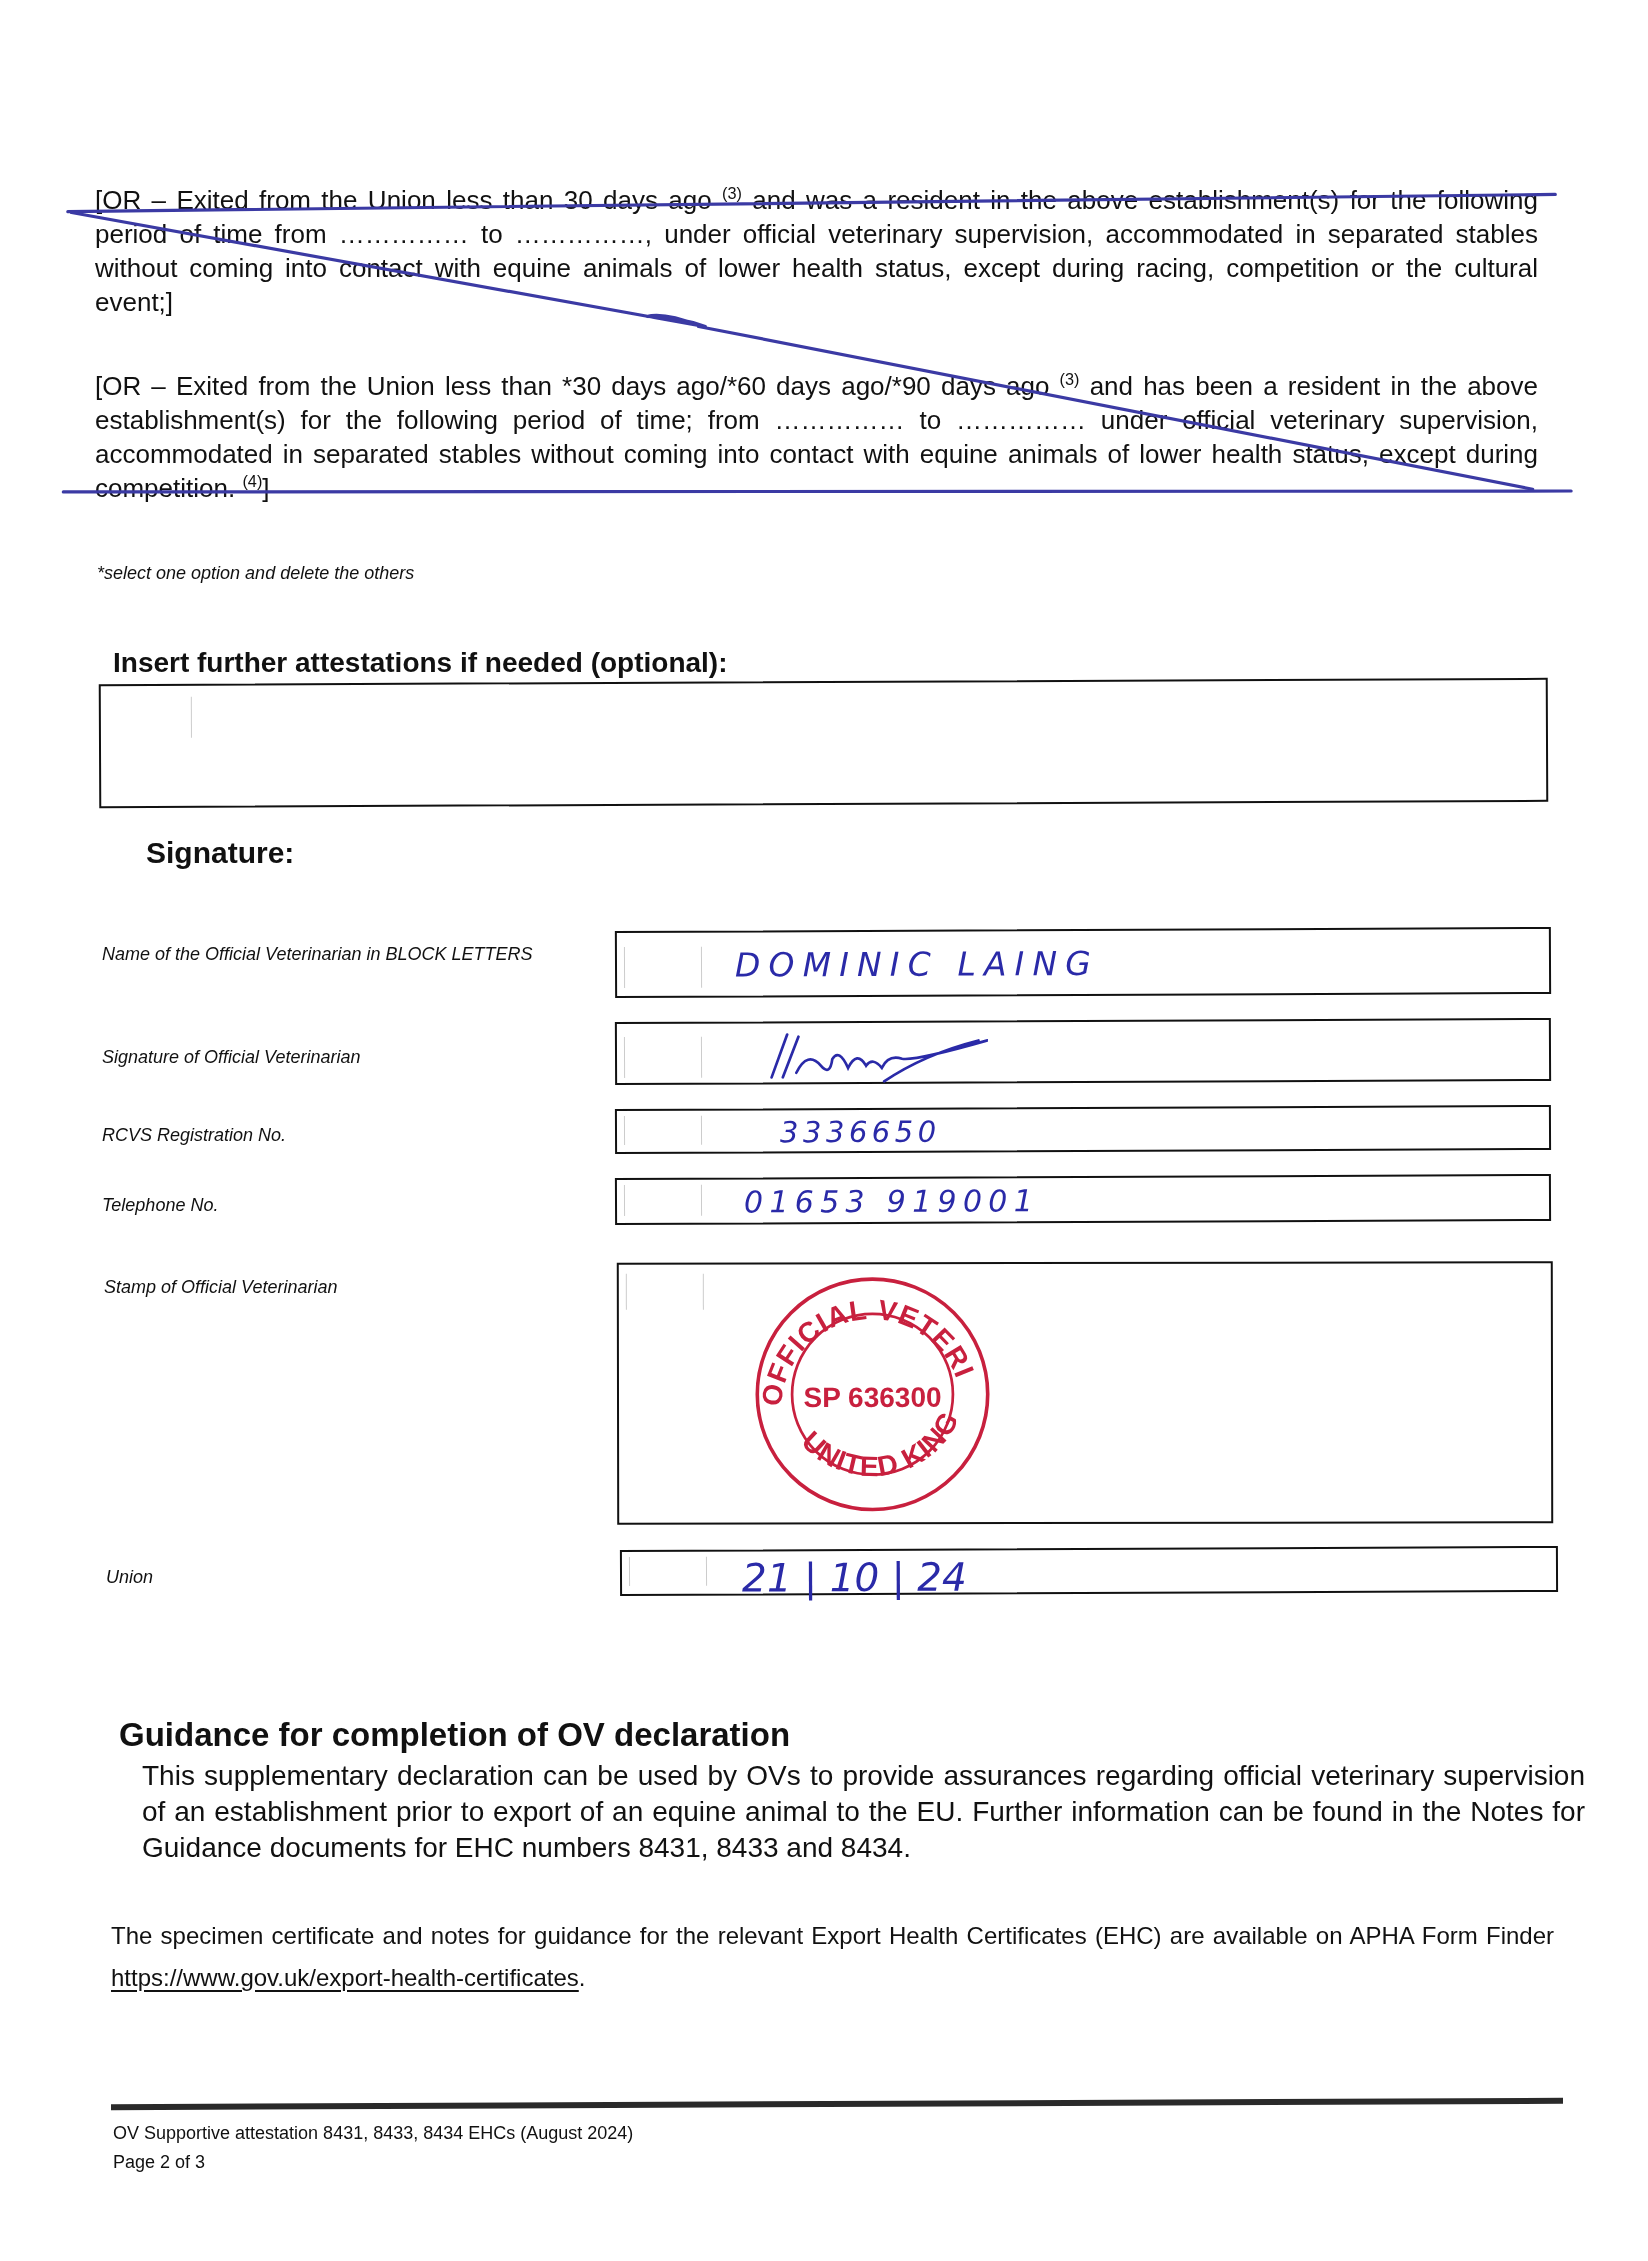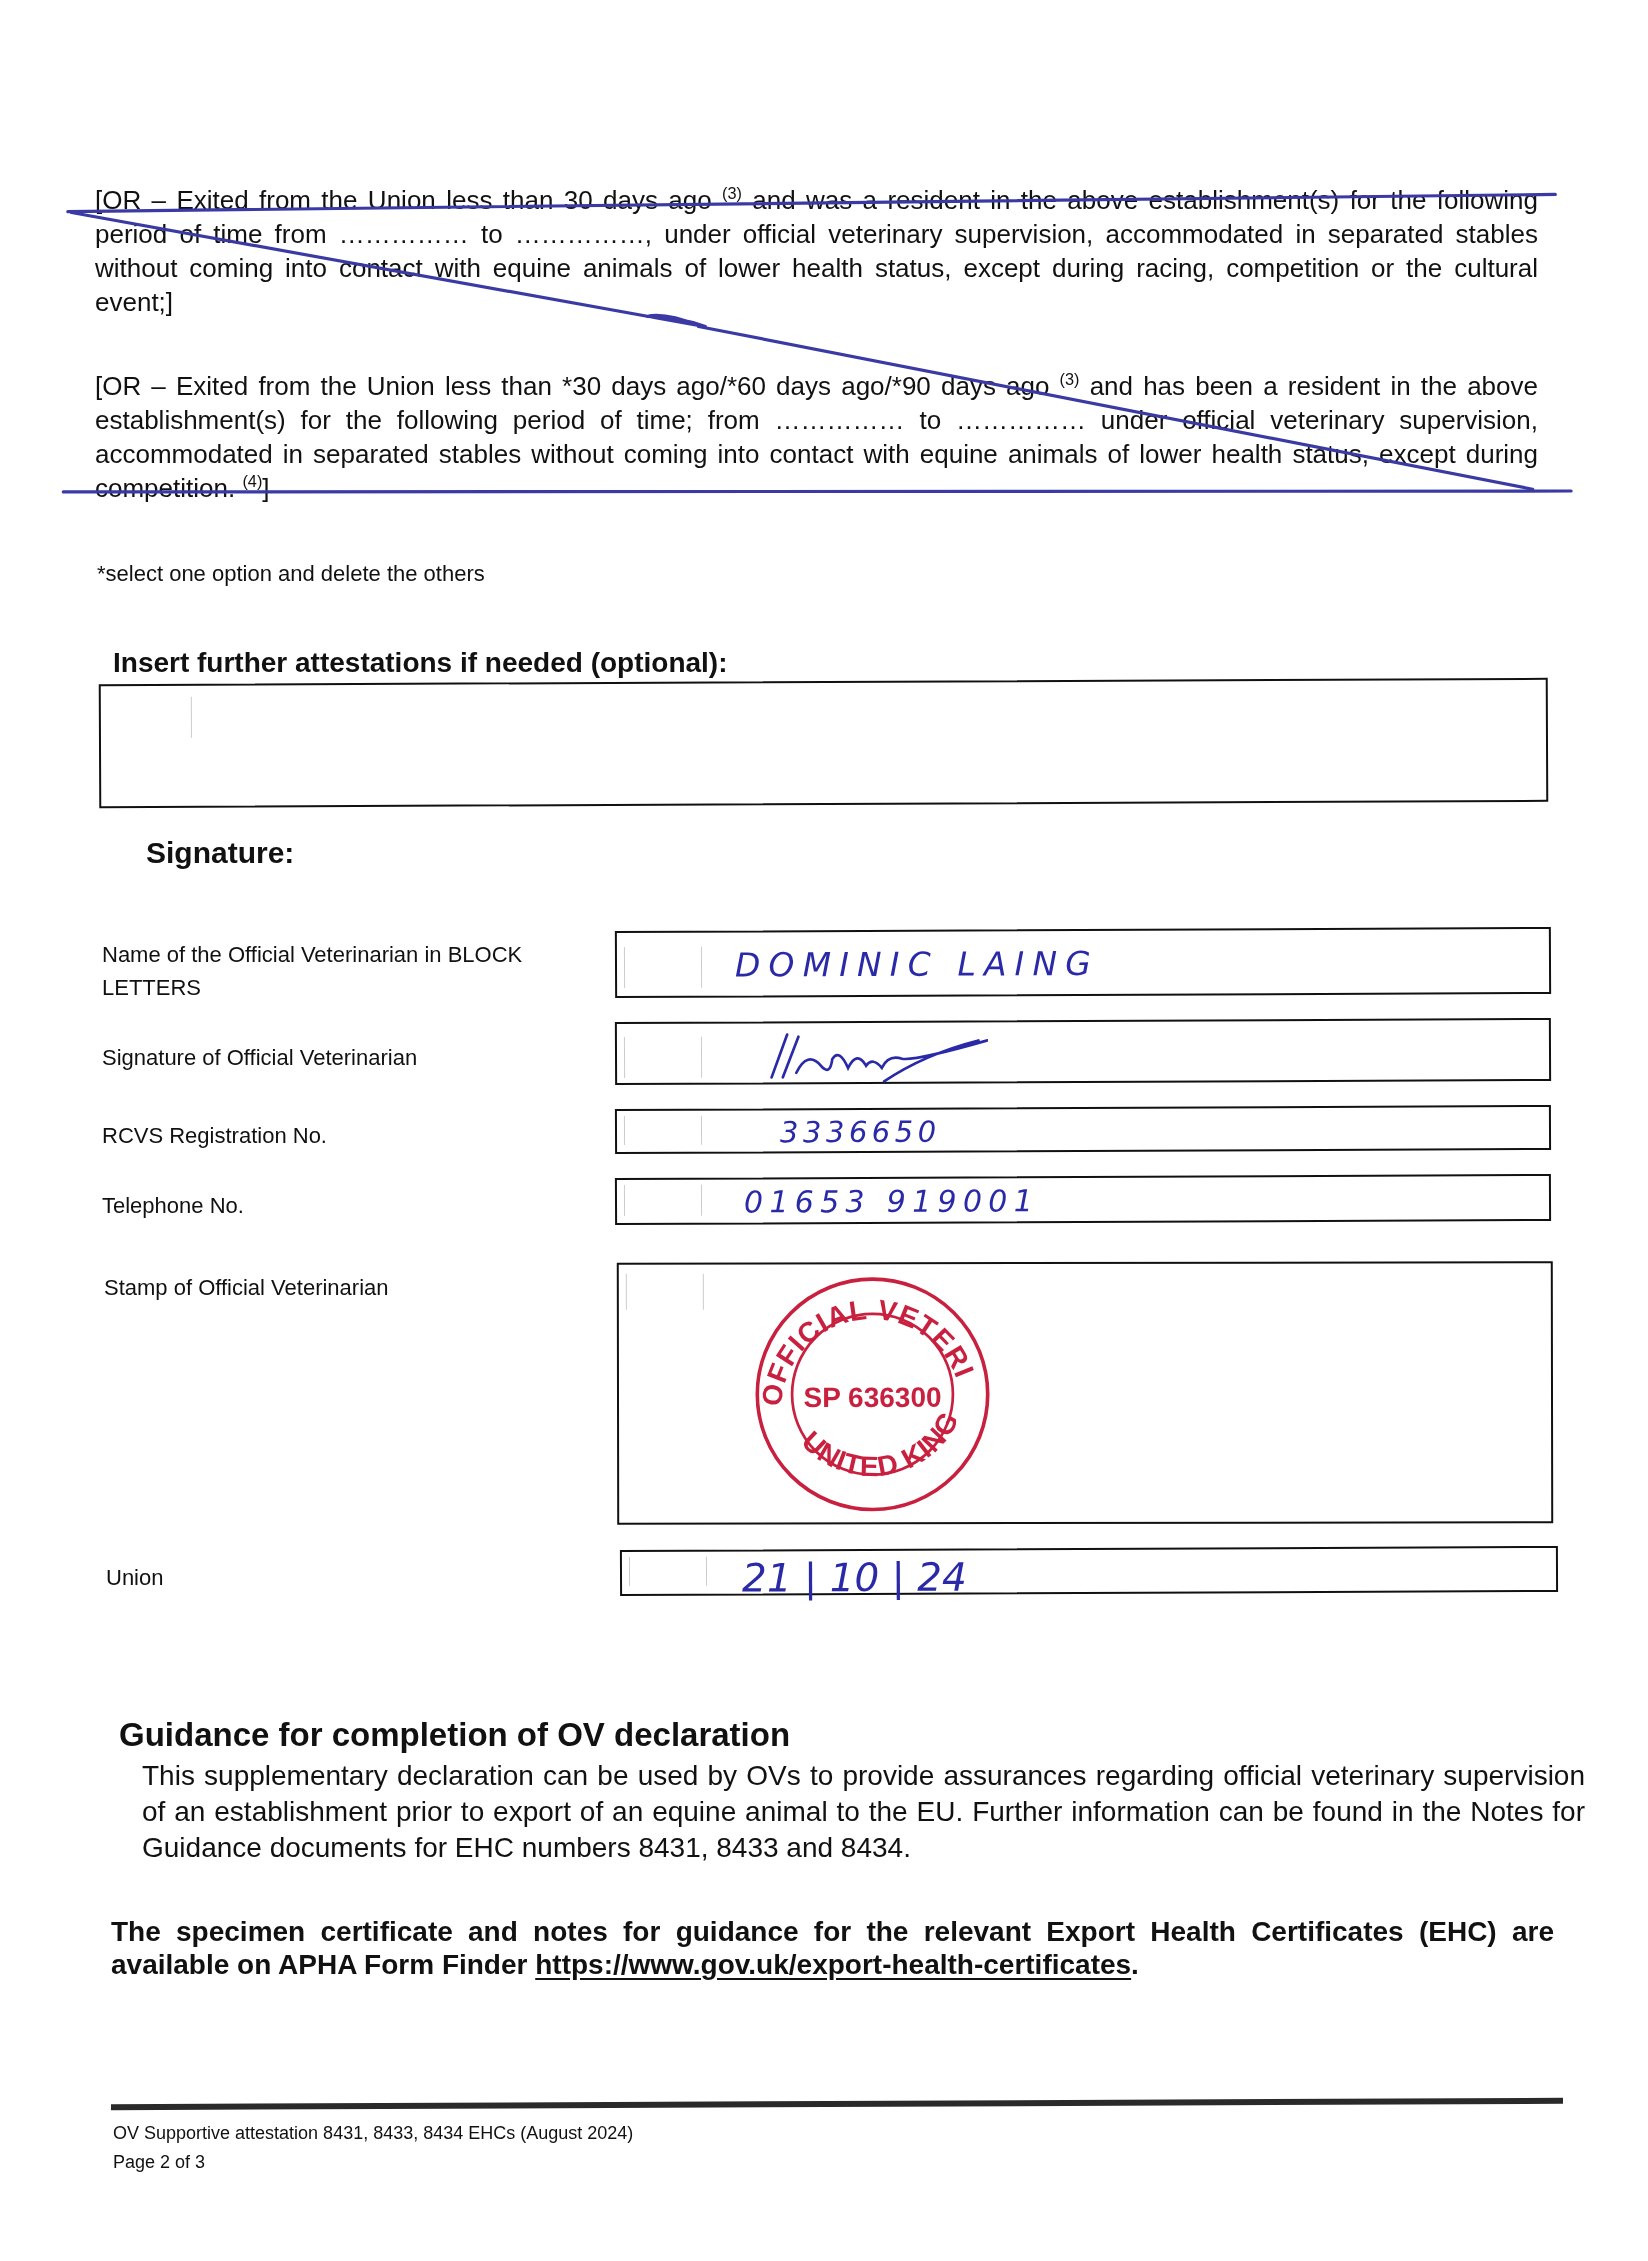--- a/index.html
+++ b/index.html
@@ -1,21 +1,21 @@
 <!DOCTYPE html>
 <html style="font-size:7.2px"><head>
   <meta charset="utf-8">
   <style>
     html, body { margin: 0; padding: 0; background: #ffffff; }
     body { width: 1648px; height: 2261px; position: relative; overflow: hidden;
            font-family: "Liberation Sans", sans-serif; color: #111; }
     .abs { position: absolute; }
     .para { font-size: 26px; line-height: 34px; text-align: justify; text-align-last: left; }
     .para sup { font-size: 16.3px; vertical-align: super; line-height: 0; }
-    .label { font-size: 22px; line-height: 33px; }
+    .label { font-size: 18px; line-height: 33px; font-style: italic; }
     .heading { font-size: 30px; font-weight: bold; }
     .subheading { font-size: 28px; font-weight: bold; }
     .box { border: 2.3px solid #111; background: #fff; }
     .box .tick { position: absolute; top: 11px; width: 0; height: 41px; border-left: 0.9px solid #ccc; }
     .hand { font-family: "DejaVu Sans", sans-serif; color: #2a2aa8; font-style: italic; }
     .strike { stroke: #3b3aa4; stroke-width: 7; fill: none; stroke-linecap: round; }
     .stamp-svg text { font-family: "Liberation Sans", sans-serif; font-weight: bold; fill: #c8203e; }
     a.link { color: #111; text-decoration: underline; text-underline-offset: 3.6px; }
     .footer { font-size: 18px; line-height: 28px; }
     .footer-rule { height: 6.3px; background: #2a2a2a; }
@@ -101,20 +101,20 @@
 
 <div class="abs label" style="left:106px; top:1561px;">Union</div>
 <div class="abs box" style="left:620px; top:1548px; width:934px; height:42px; transform:rotate(-0.25deg);">
   <span class="tick" style="left:6.8px; top:4.5px; height:29px;"></span>
   <span class="tick" style="left:84px; top:4.5px; height:29px;"></span>
   <span class="abs hand" style="left:120px; top:3.6px; font-size:39px; white-space:pre;">21 | 10 | 24</span>
 </div>
 
 <div class="abs subheading" style="left:119px; top:1716px; font-size:33px;">Guidance for completion of OV declaration</div>
 <div class="abs para" style="left:111px; top:1758px; width:1443px; font-size:28px; line-height:36px;margin-left:31px;">This supplementary declaration can be used by OVs to provide assurances regarding official veterinary supervision of an establishment prior to export of an equine animal to the EU. Further information can be found in the Notes for Guidance documents for EHC numbers 8431, 8433 and 8434.</div>
-<div class="abs para" style="left:111px; top:1915px; width:1443px; font-size:28px; line-height:33px;font-weight:bold;">
+<div class="abs para" style="left:111px; top:1915px; width:1443px; font-size:24px; line-height:42px;">
   <span>The specimen certificate and notes for guidance for the relevant Export Health Certificates (EHC) are available on APHA Form Finder </span><a class="link">https://www.gov.uk/export-health-certificates</a><span>.</span>
 </div>
 
 <div class="abs footer-rule" style="left:111px; top:2101px; width:1452px; transform:rotate(-0.25deg);"></div>
 <div class="abs footer" style="left:113px; top:2119px;">OV Supportive attestation 8431, 8433, 8434 EHCs (August 2024)</div>
 <div class="abs footer" style="left:113px; top:2148px;">Page 2 of 3</div>
 
 
 </body></html>

